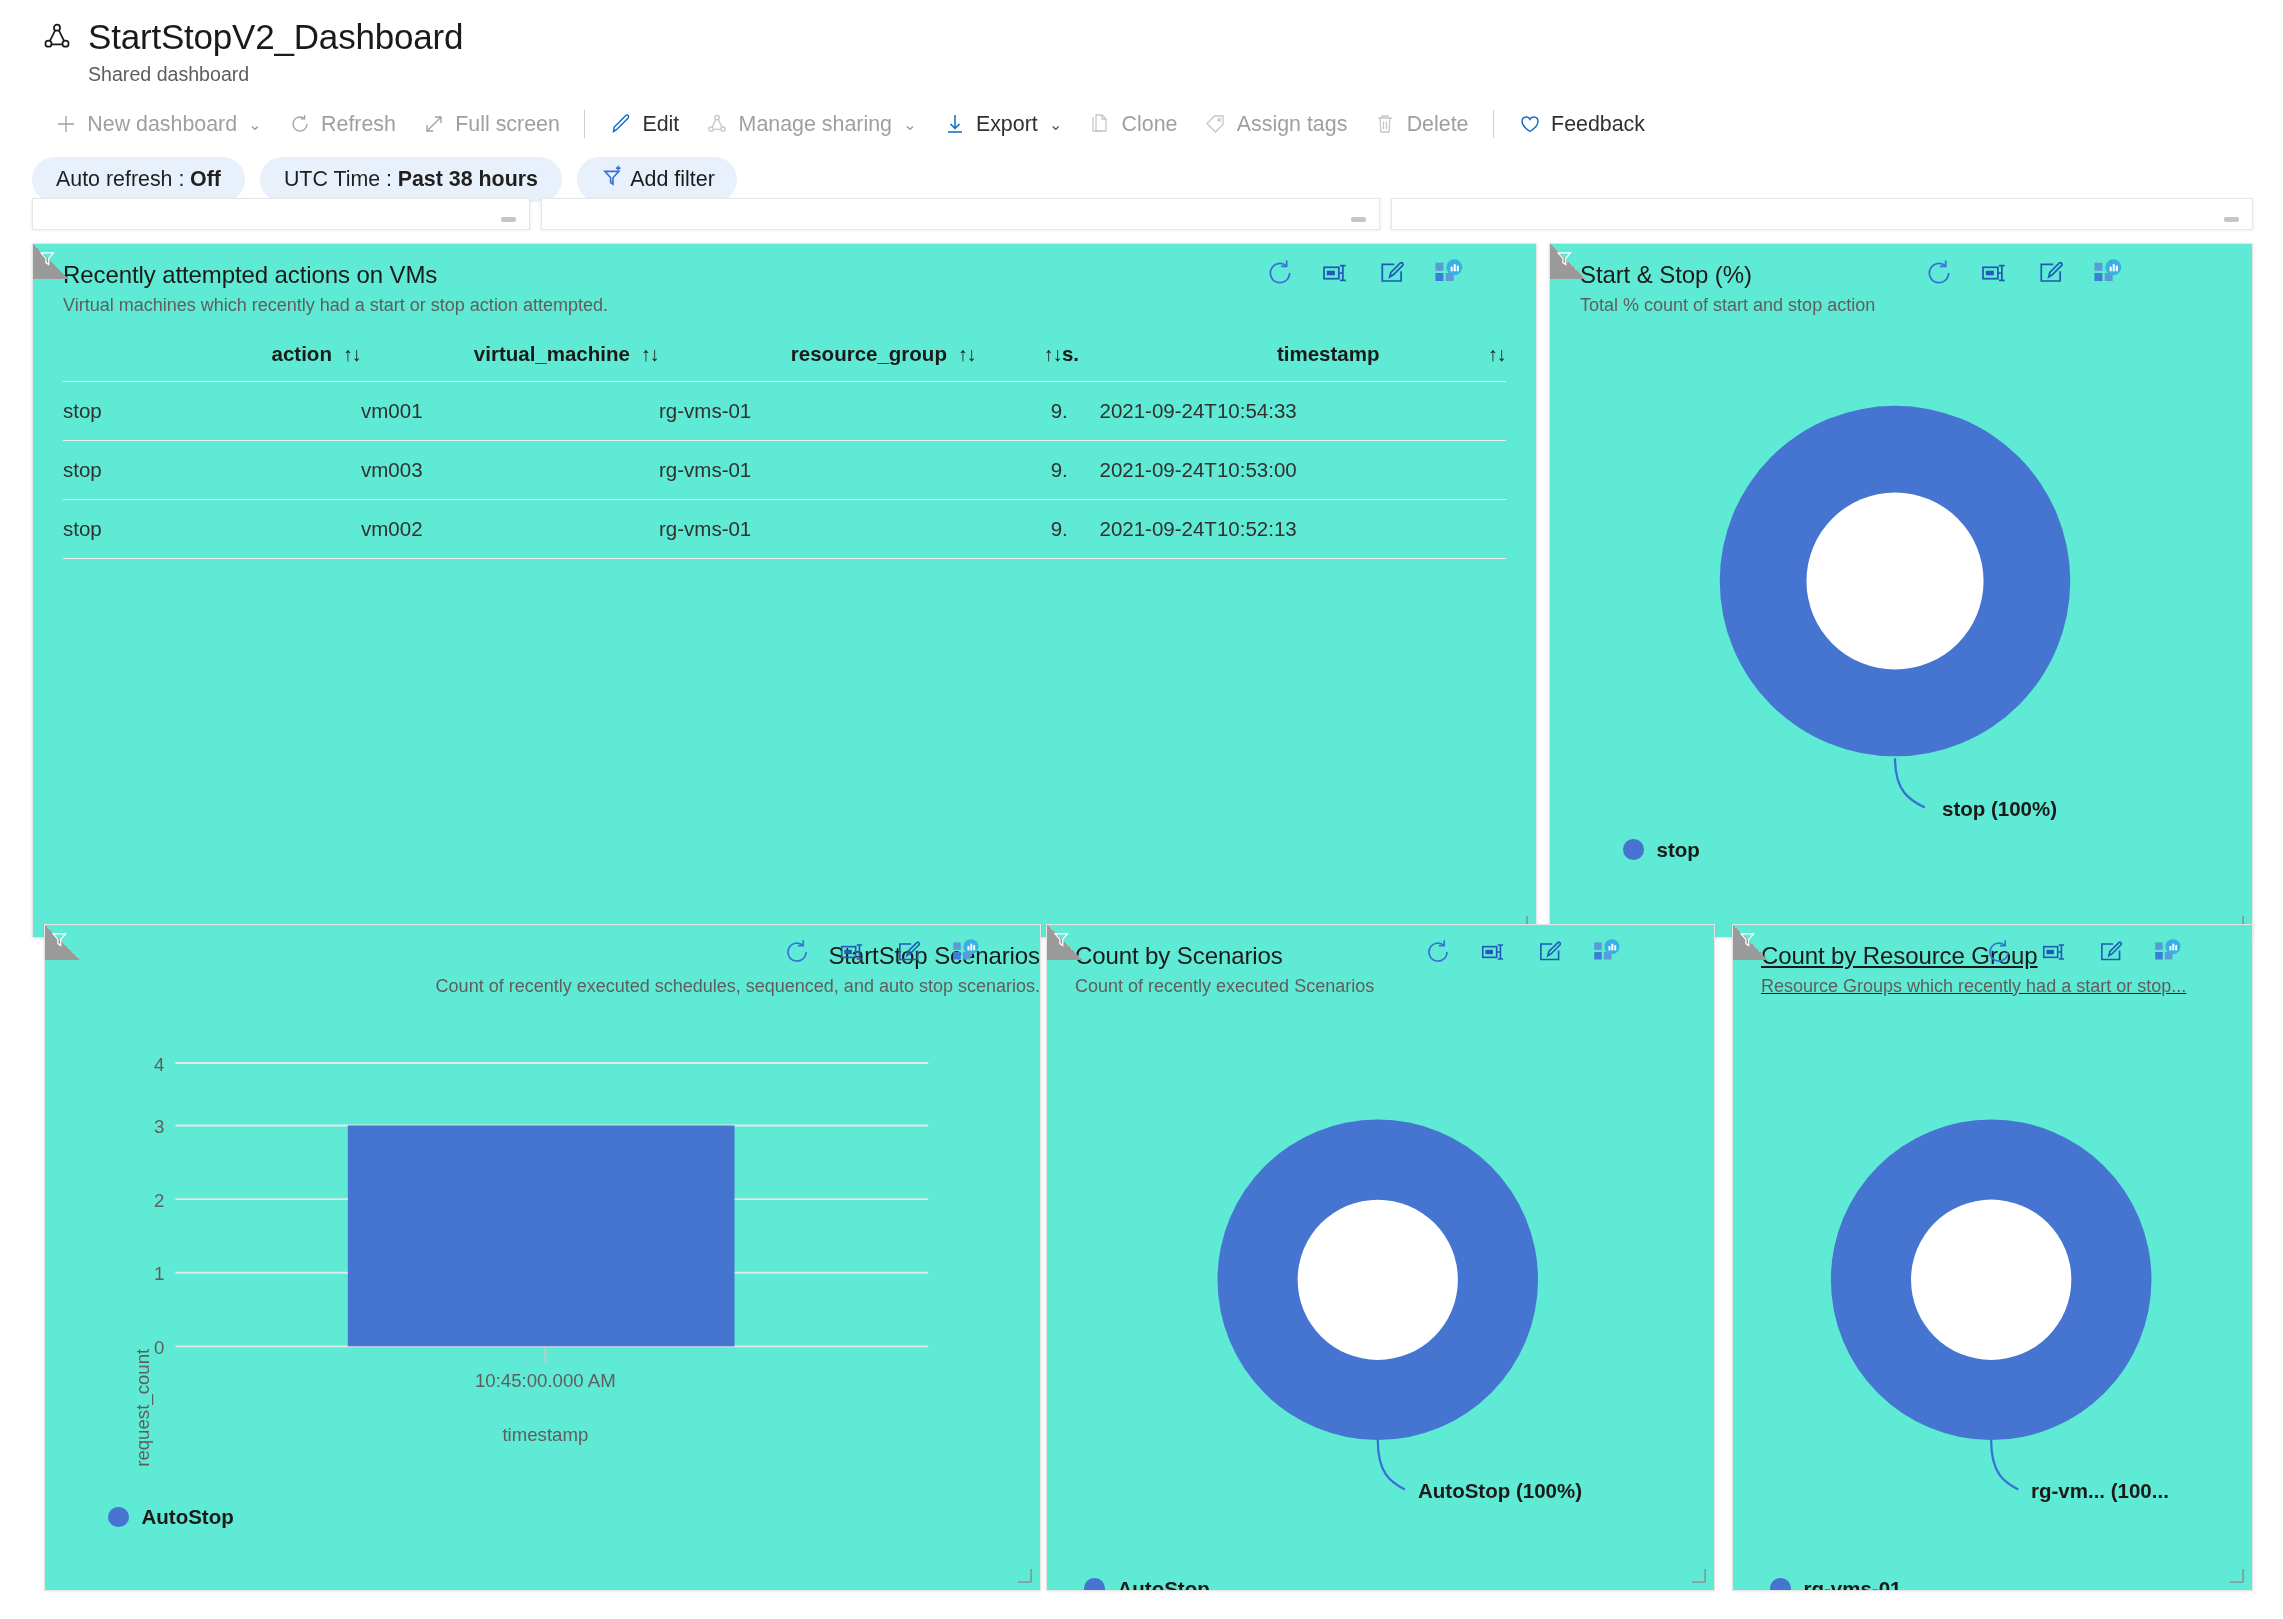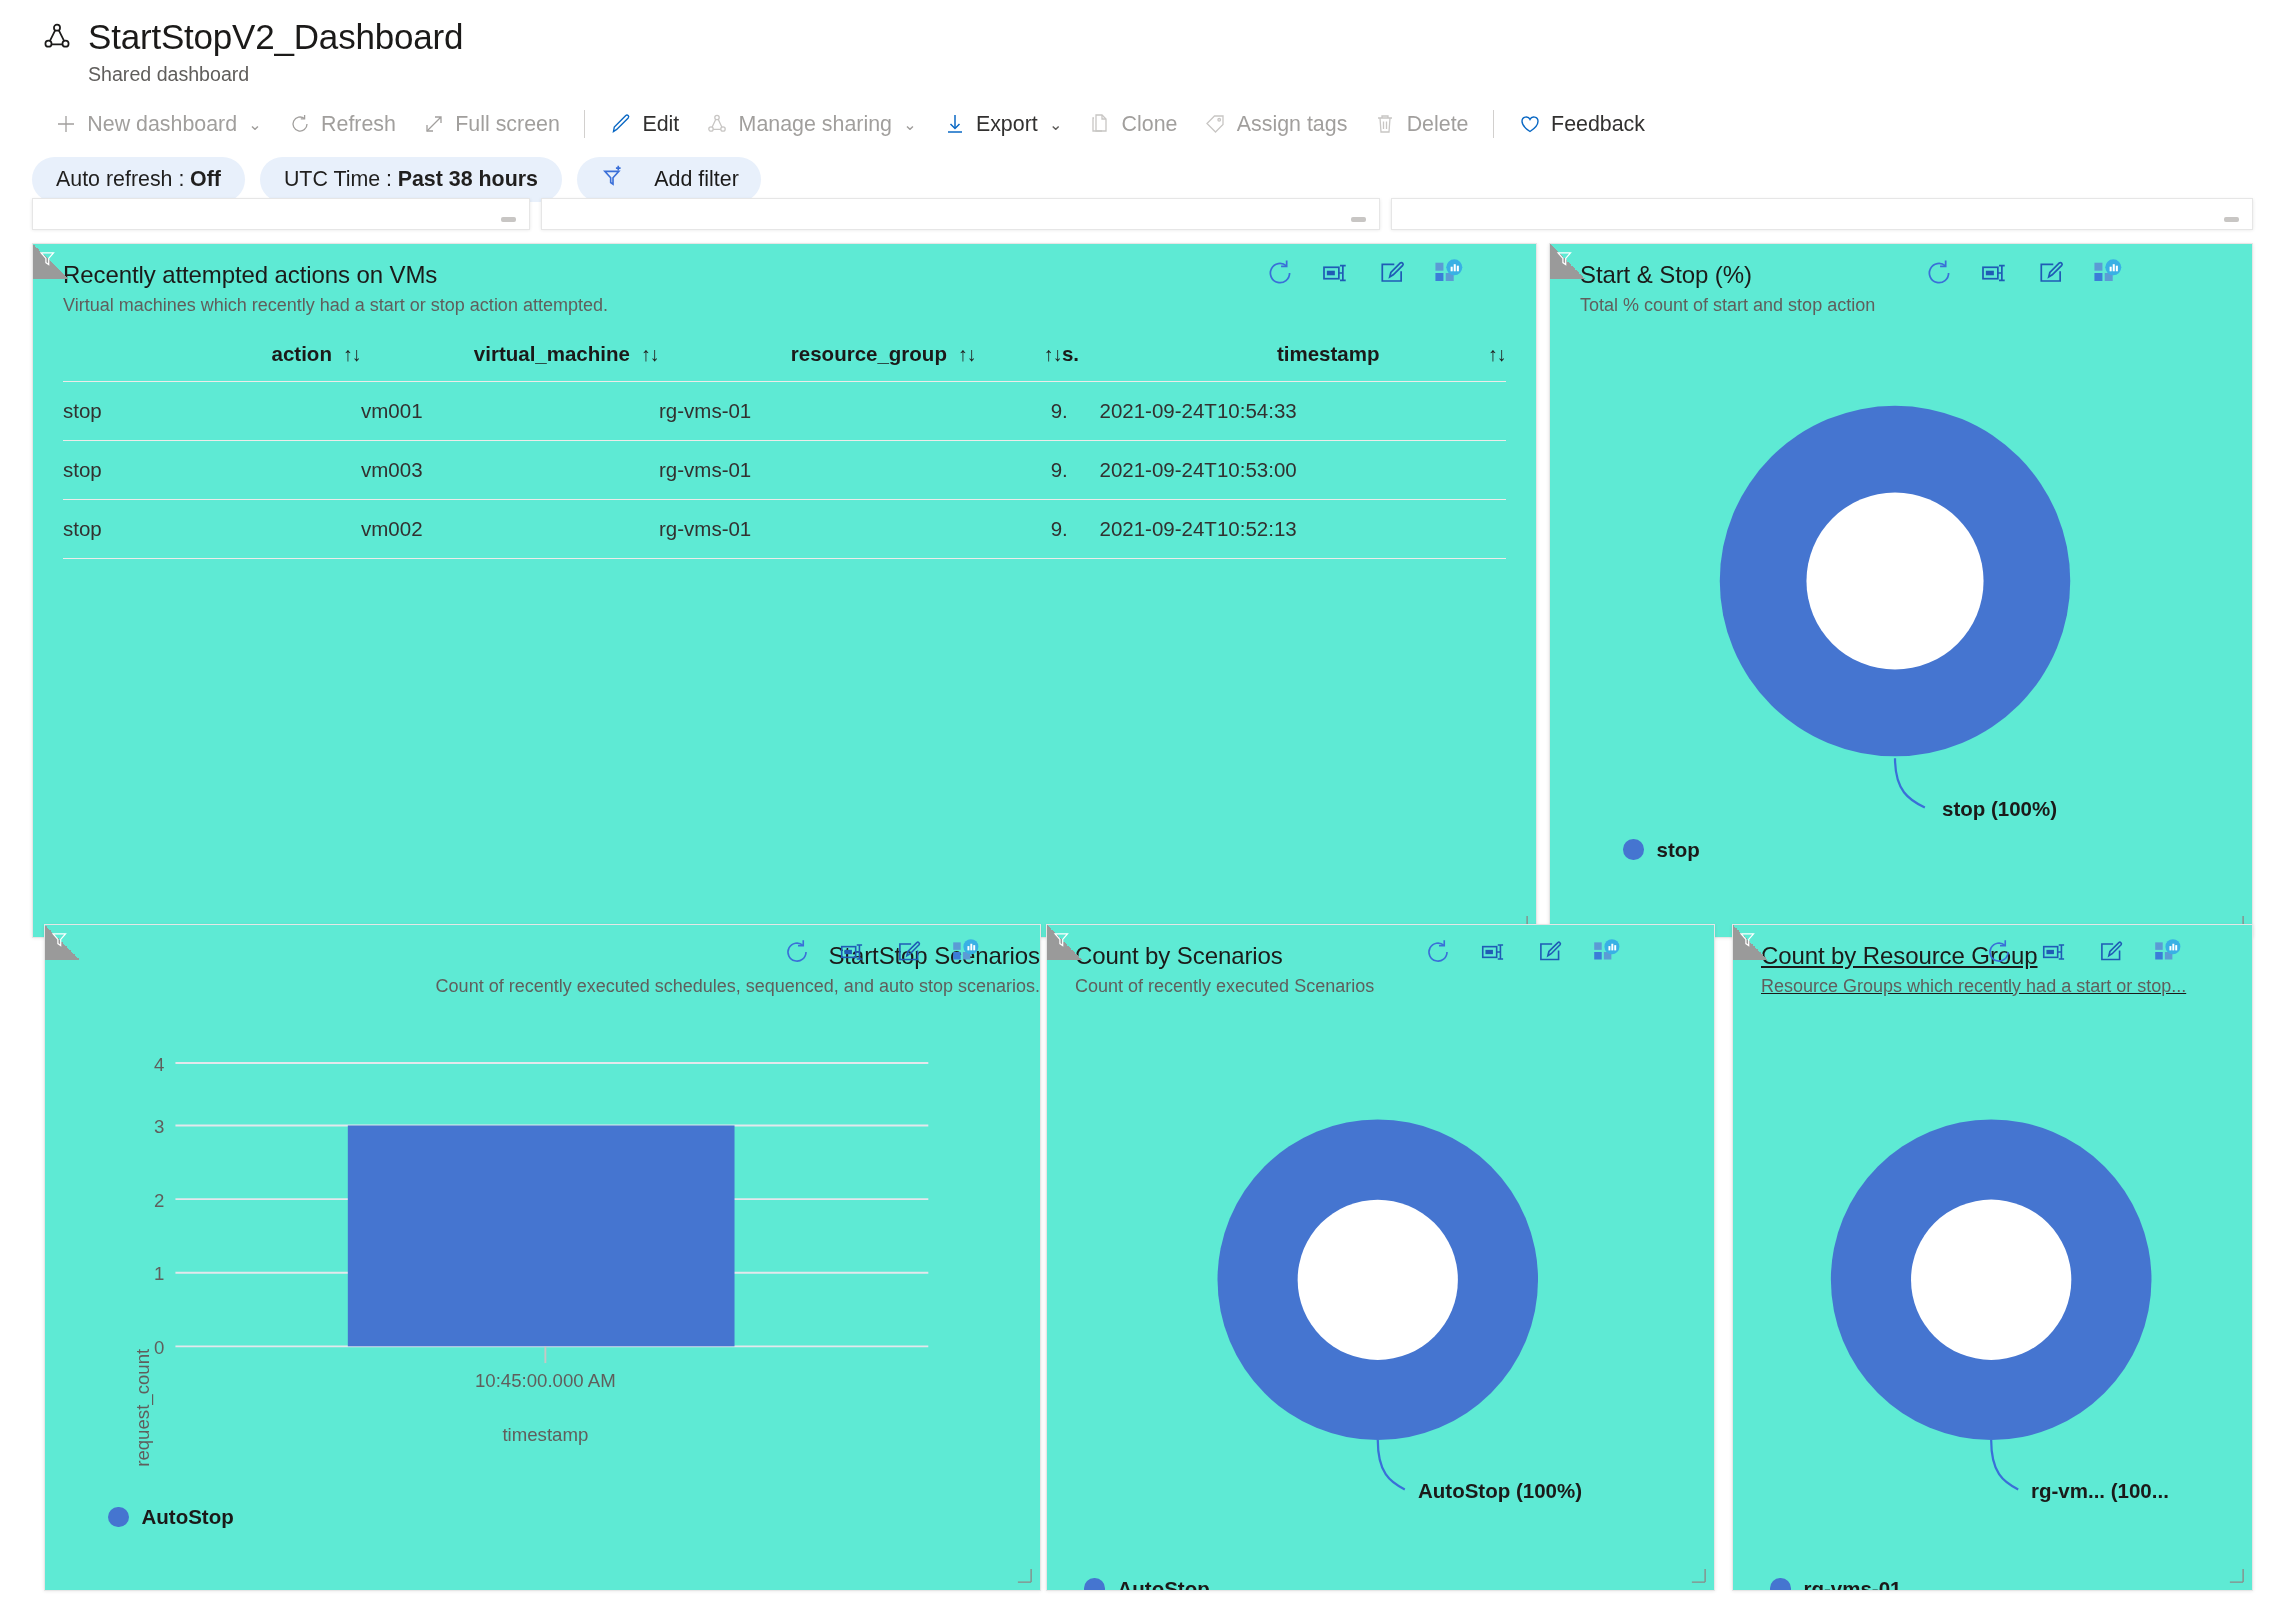--- a/index.html
+++ b/index.html
@@ -38,21 +38,21 @@
 
   
   .pillbar { display: flex; align-items: flex-end; gap: 15px; margin: 11.2px 0 0 32px; }
   .pill {
     background: #e8f0fb; border-radius: 22.4px;
     height: 45px; display: flex; align-items: center;
     padding: 0 24px; font-size: 21.4px; color: #201f1e;
     cursor: pointer; white-space: nowrap;
   }
   .pill b { font-weight: 700; margin-left: 5.6px; }
-  .pill.addfilter { color: #1b1a19; gap: 27px; padding: 0 22.4px; }
+  .pill.addfilter { color: #1b1a19; gap: 3px; padding: 0 22.4px; }
 
   
   .canvas { position: relative; margin-top: 9.3px; height: 1389px; }
   .tile {
     position: absolute; background: #5eead4;
     border: 0.9px solid #e6e6e6;
     box-shadow: 0 1.1px 3.4px rgba(0,0,0,.10), 0 0.3px 0.8px rgba(0,0,0,.07);
     overflow: hidden;
   }
   

